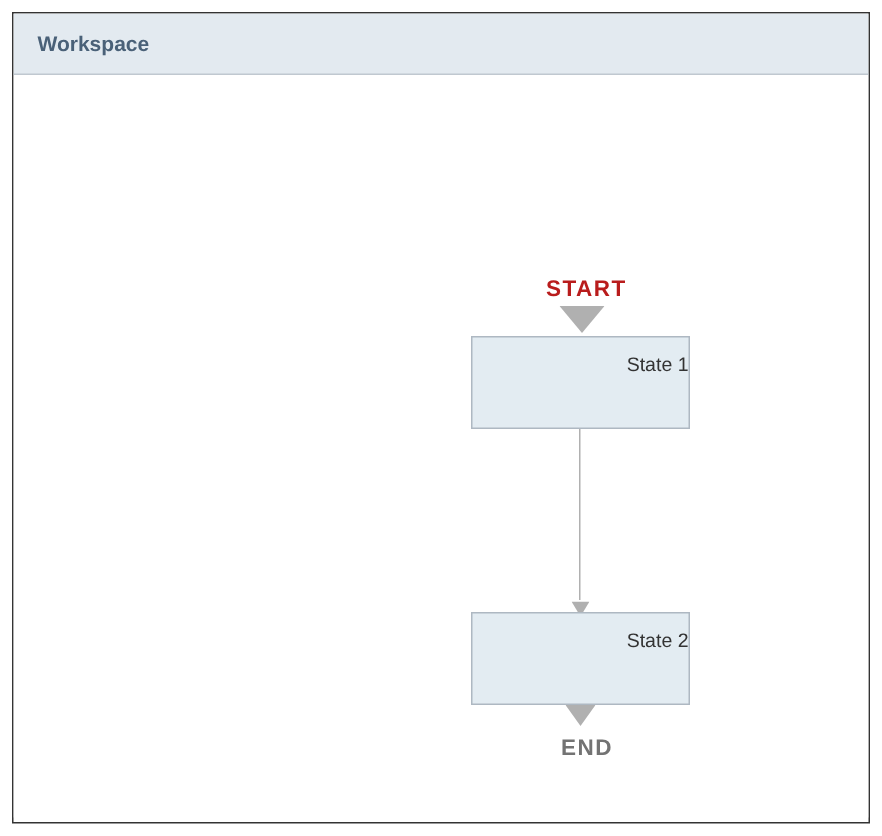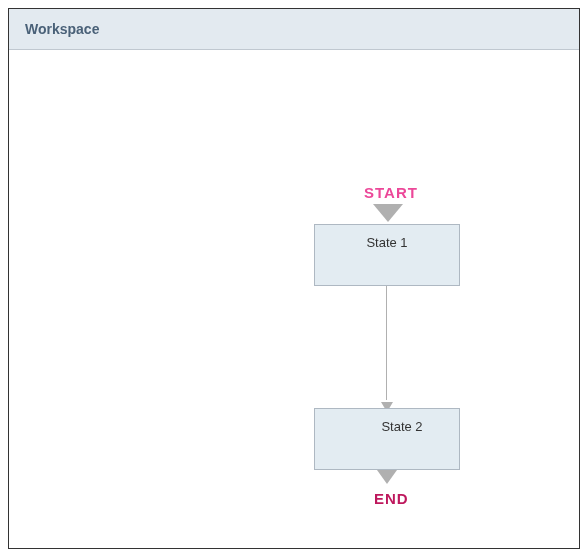--- a/index.html
+++ b/index.html
@@ -31,37 +31,37 @@
     .panel-body {
       position: relative;
       width: 100%;
       height: calc(100% - 44px);
       background: #fff;
     }
     .start-label {
       position: absolute;
       left: 355px;
       top: 134px;
-      color: #ec4899;
+      color: #b91c1c;
       font-weight: bold;
       font-size: 15px;
       letter-spacing: 1px;
     }
     .start-arrow {
       position: absolute;
       left: 364px;
       top: 154px;
     }
     .state-box {
       position: absolute;
       width: 146px;
       height: 62px;
       background: #e3ecf2;
       border: 1px solid #aeb8c2;
-      text-align: center;
+      text-align: right;
       padding-top: 10px;
       font-size: 13px;
       color: #333;
       cursor: move;
     }
     .state-1 {
       left: 305px;
       top: 174px;
     }
     .state-2 {
@@ -84,21 +84,21 @@
     }
     .end-arrow {
       position: absolute;
       left: 368px;
       top: 420px;
     }
     .end-label {
       position: absolute;
       left: 365px;
       top: 440px;
-      color: #be185d;
+      color: #737373;
       font-weight: bold;
       font-size: 15px;
       letter-spacing: 1px;
     }
   </style>
 </head>
 <body>
 
 <div class="panel">
   <div class="panel-header">

